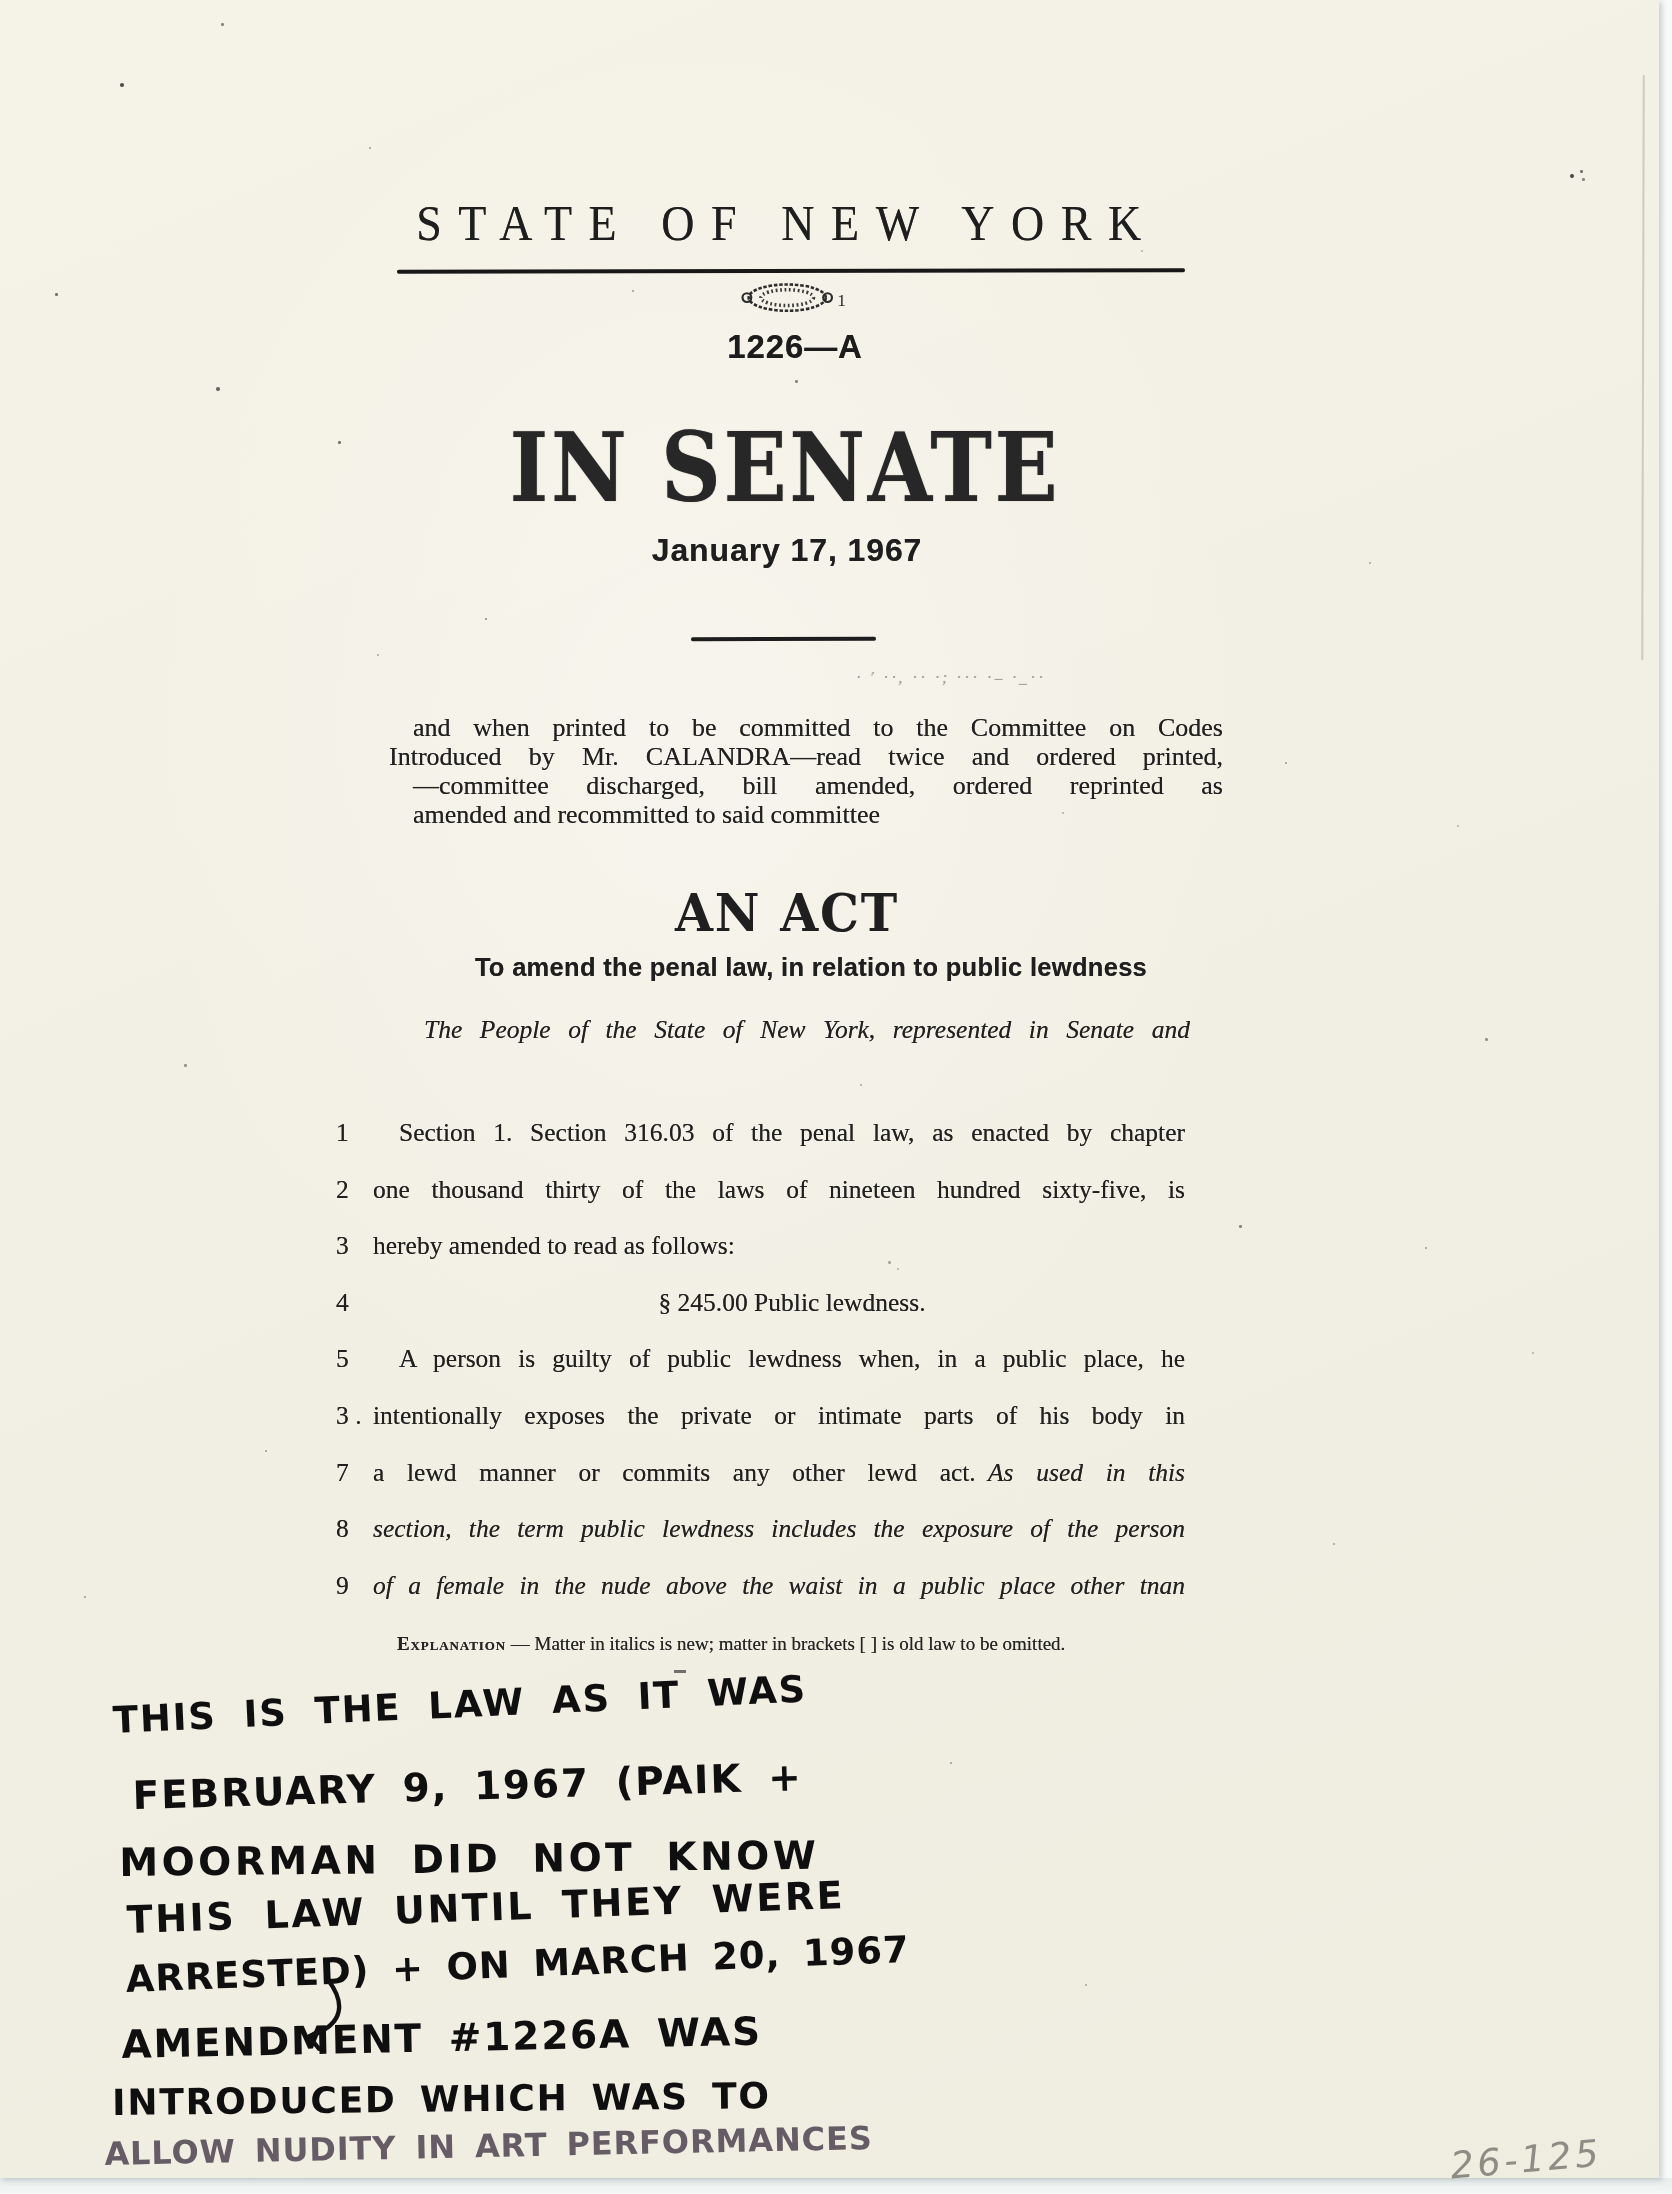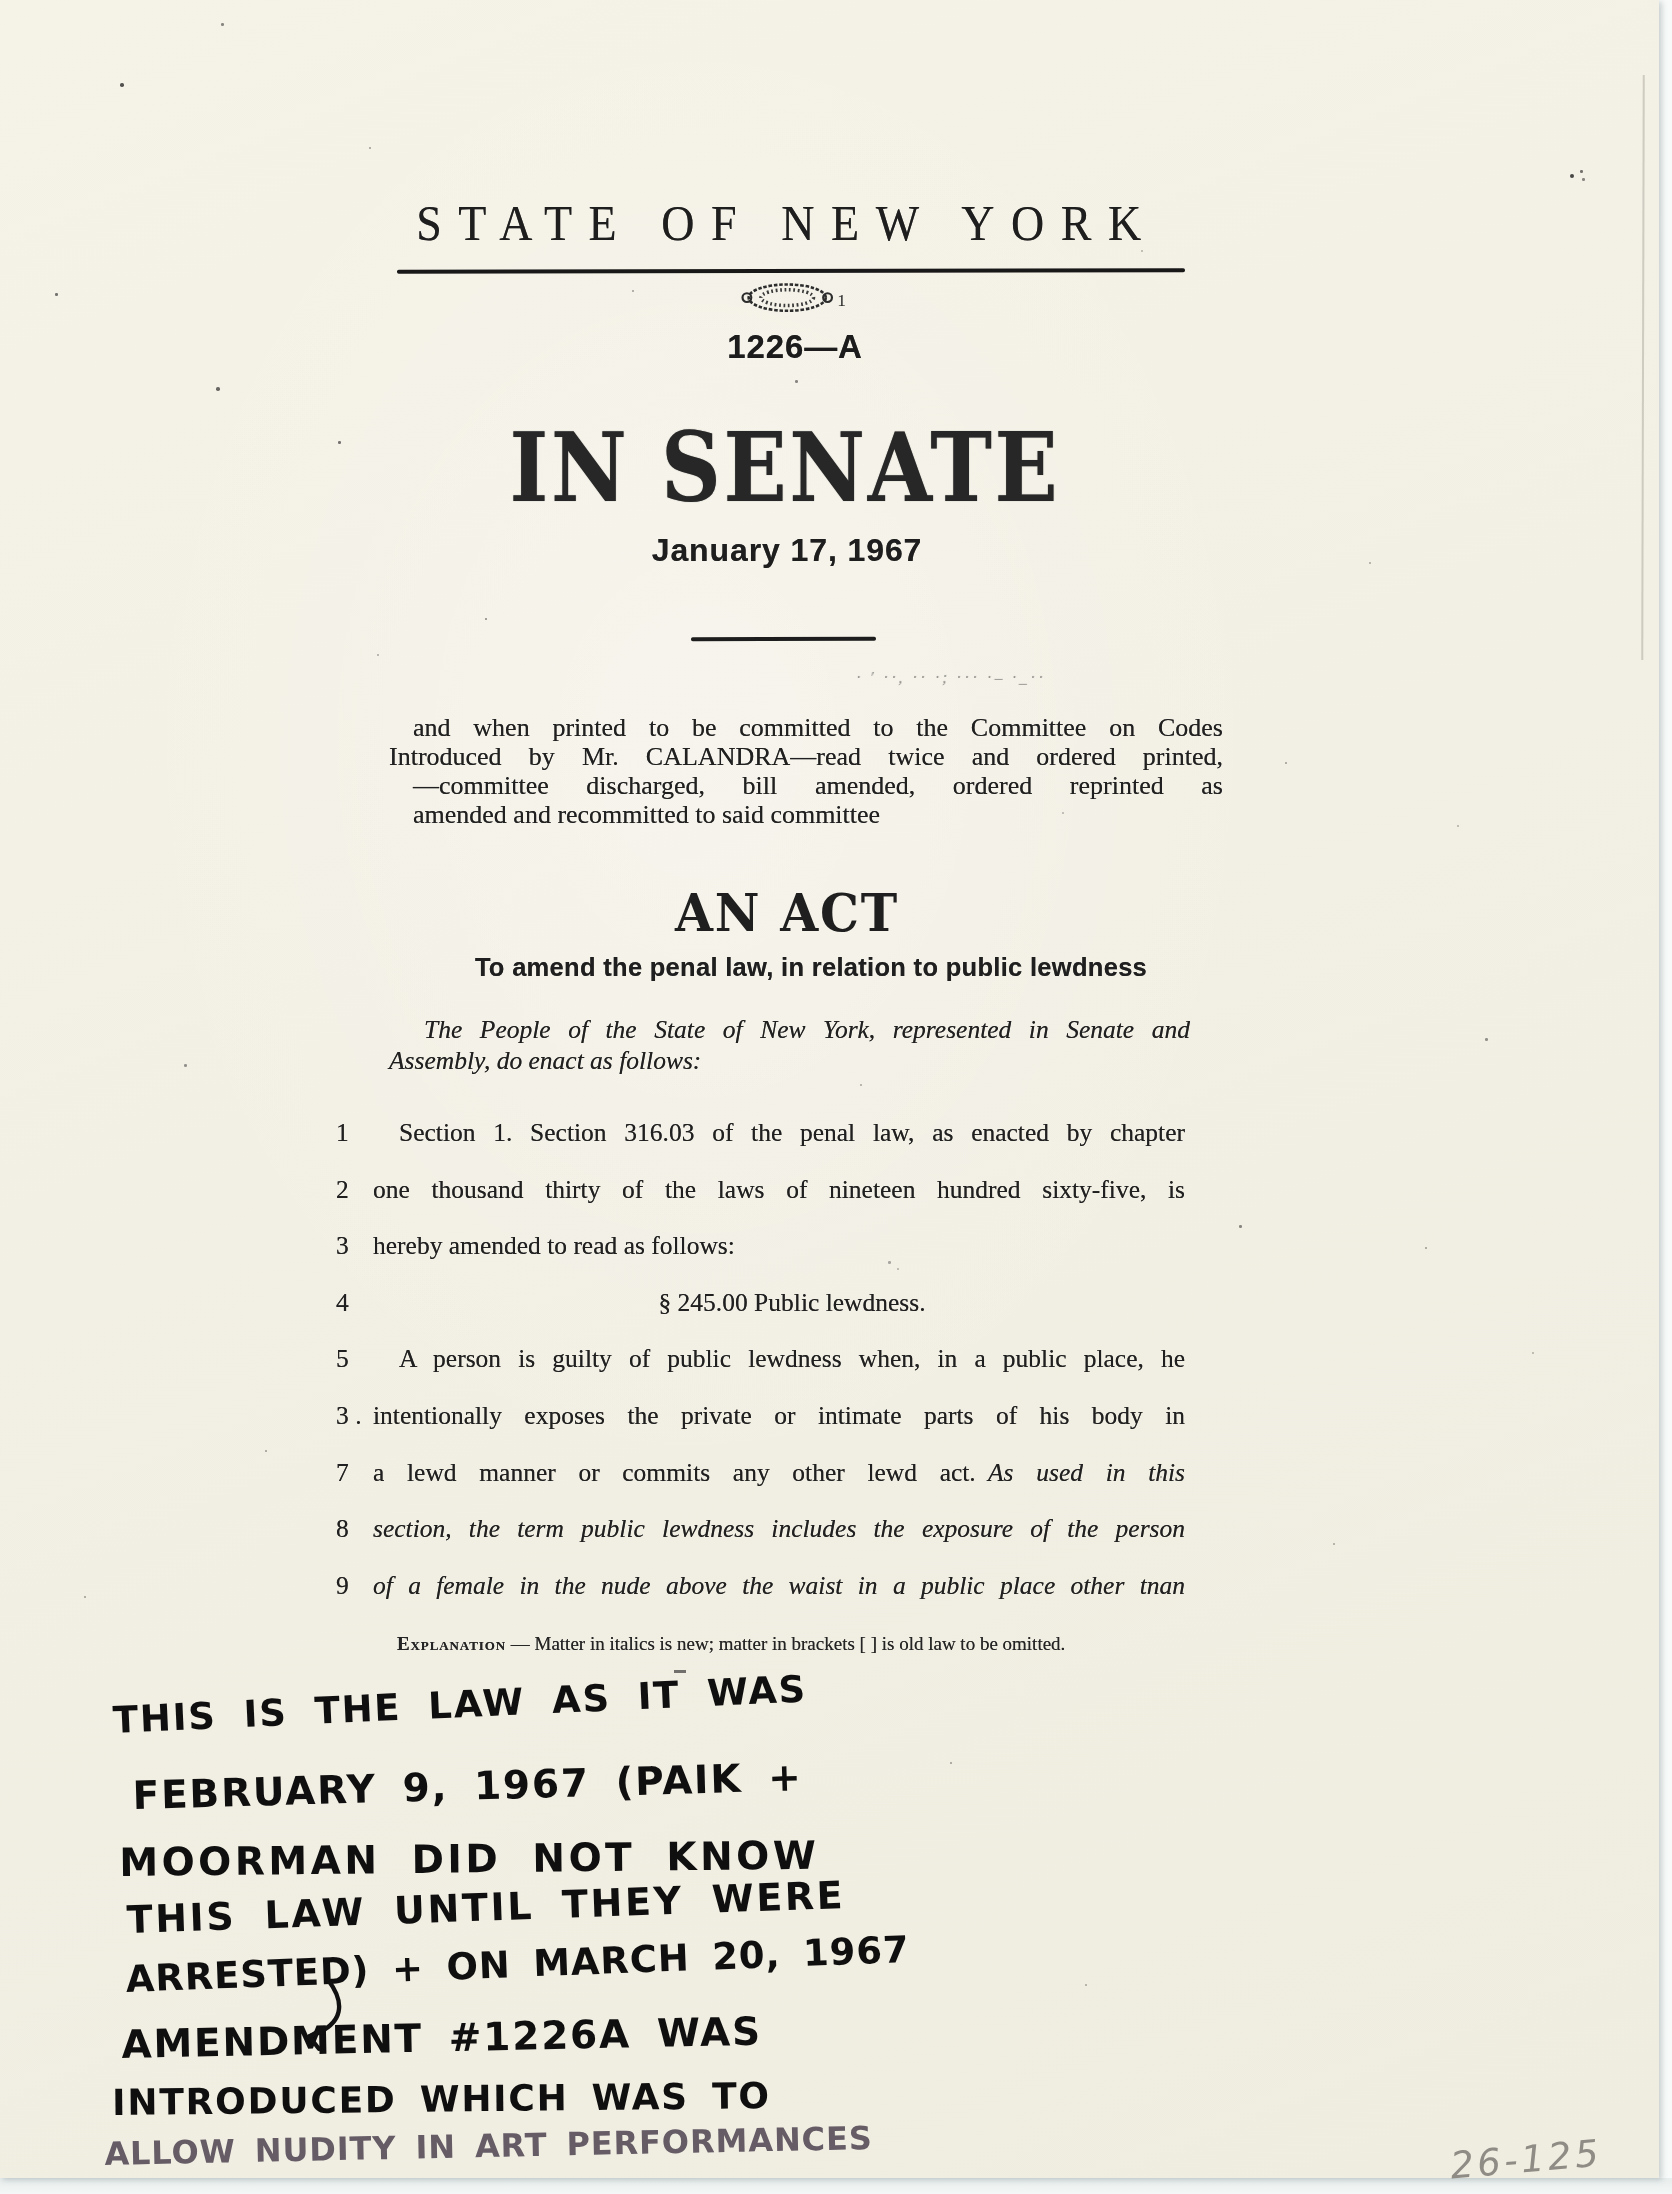--- a/index.html
+++ b/index.html
@@ -125,21 +125,20 @@
       <div class="intro-line just">Introduced by Mr. CALANDRA—read twice and ordered printed,</div>
       <div class="intro-line cont just">—committee discharged, bill amended, ordered reprinted as</div>
       <div class="intro-line cont">amended and recommitted to said committee</div>
     </div>
 
   <div class="ctr act-heading">AN ACT</div>
   <div class="print ctr act-subtitle">To amend the penal law, in relation to public lewdness</div>
 
   <div class="enact-block print">
     <div class="enact-l1">The People of the State of New York, represented in Senate and</div>
-    <div class="enact-l2">Assembly, do enact as follows:</div>
   </div>
 
   <div class="bill-lines print" id="bill-lines">
       <div class="bill-line">
         <span class="line-num">1</span>
         <div class="line-text just indent"><span class="roman">Section 1. Section 316.03 of the penal law, as enacted by chapter</span></div>
       </div>
       <div class="bill-line">
         <span class="line-num">2</span>
         <div class="line-text just"><span class="roman">one thousand thirty of the laws of nineteen hundred sixty-five, is</span></div>

